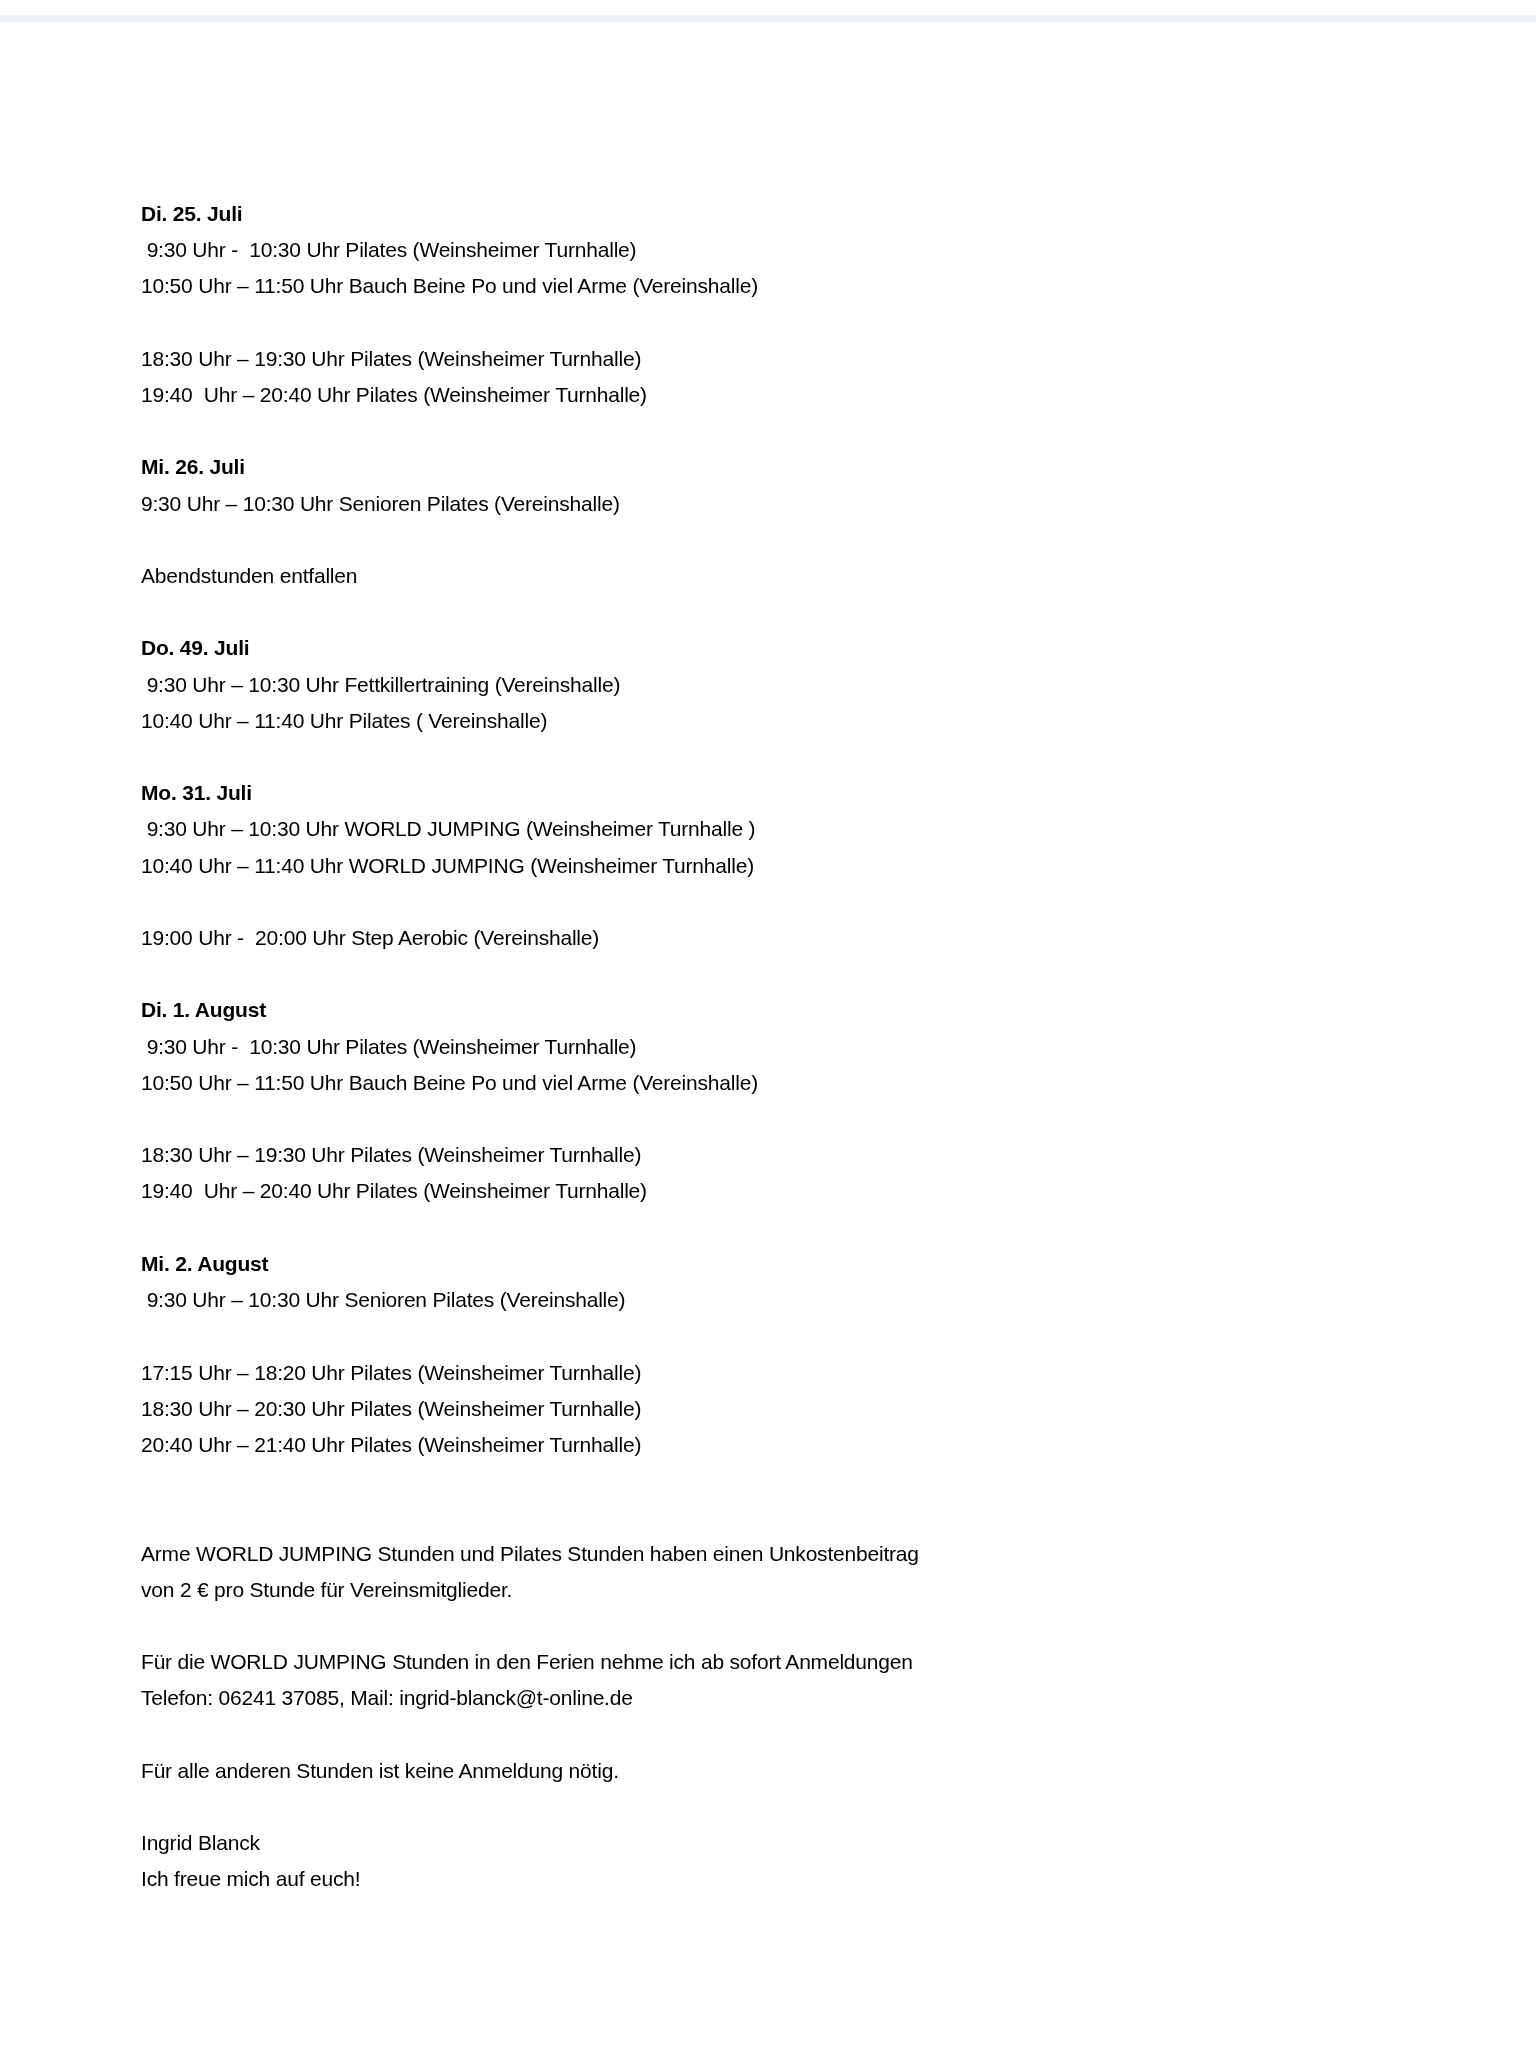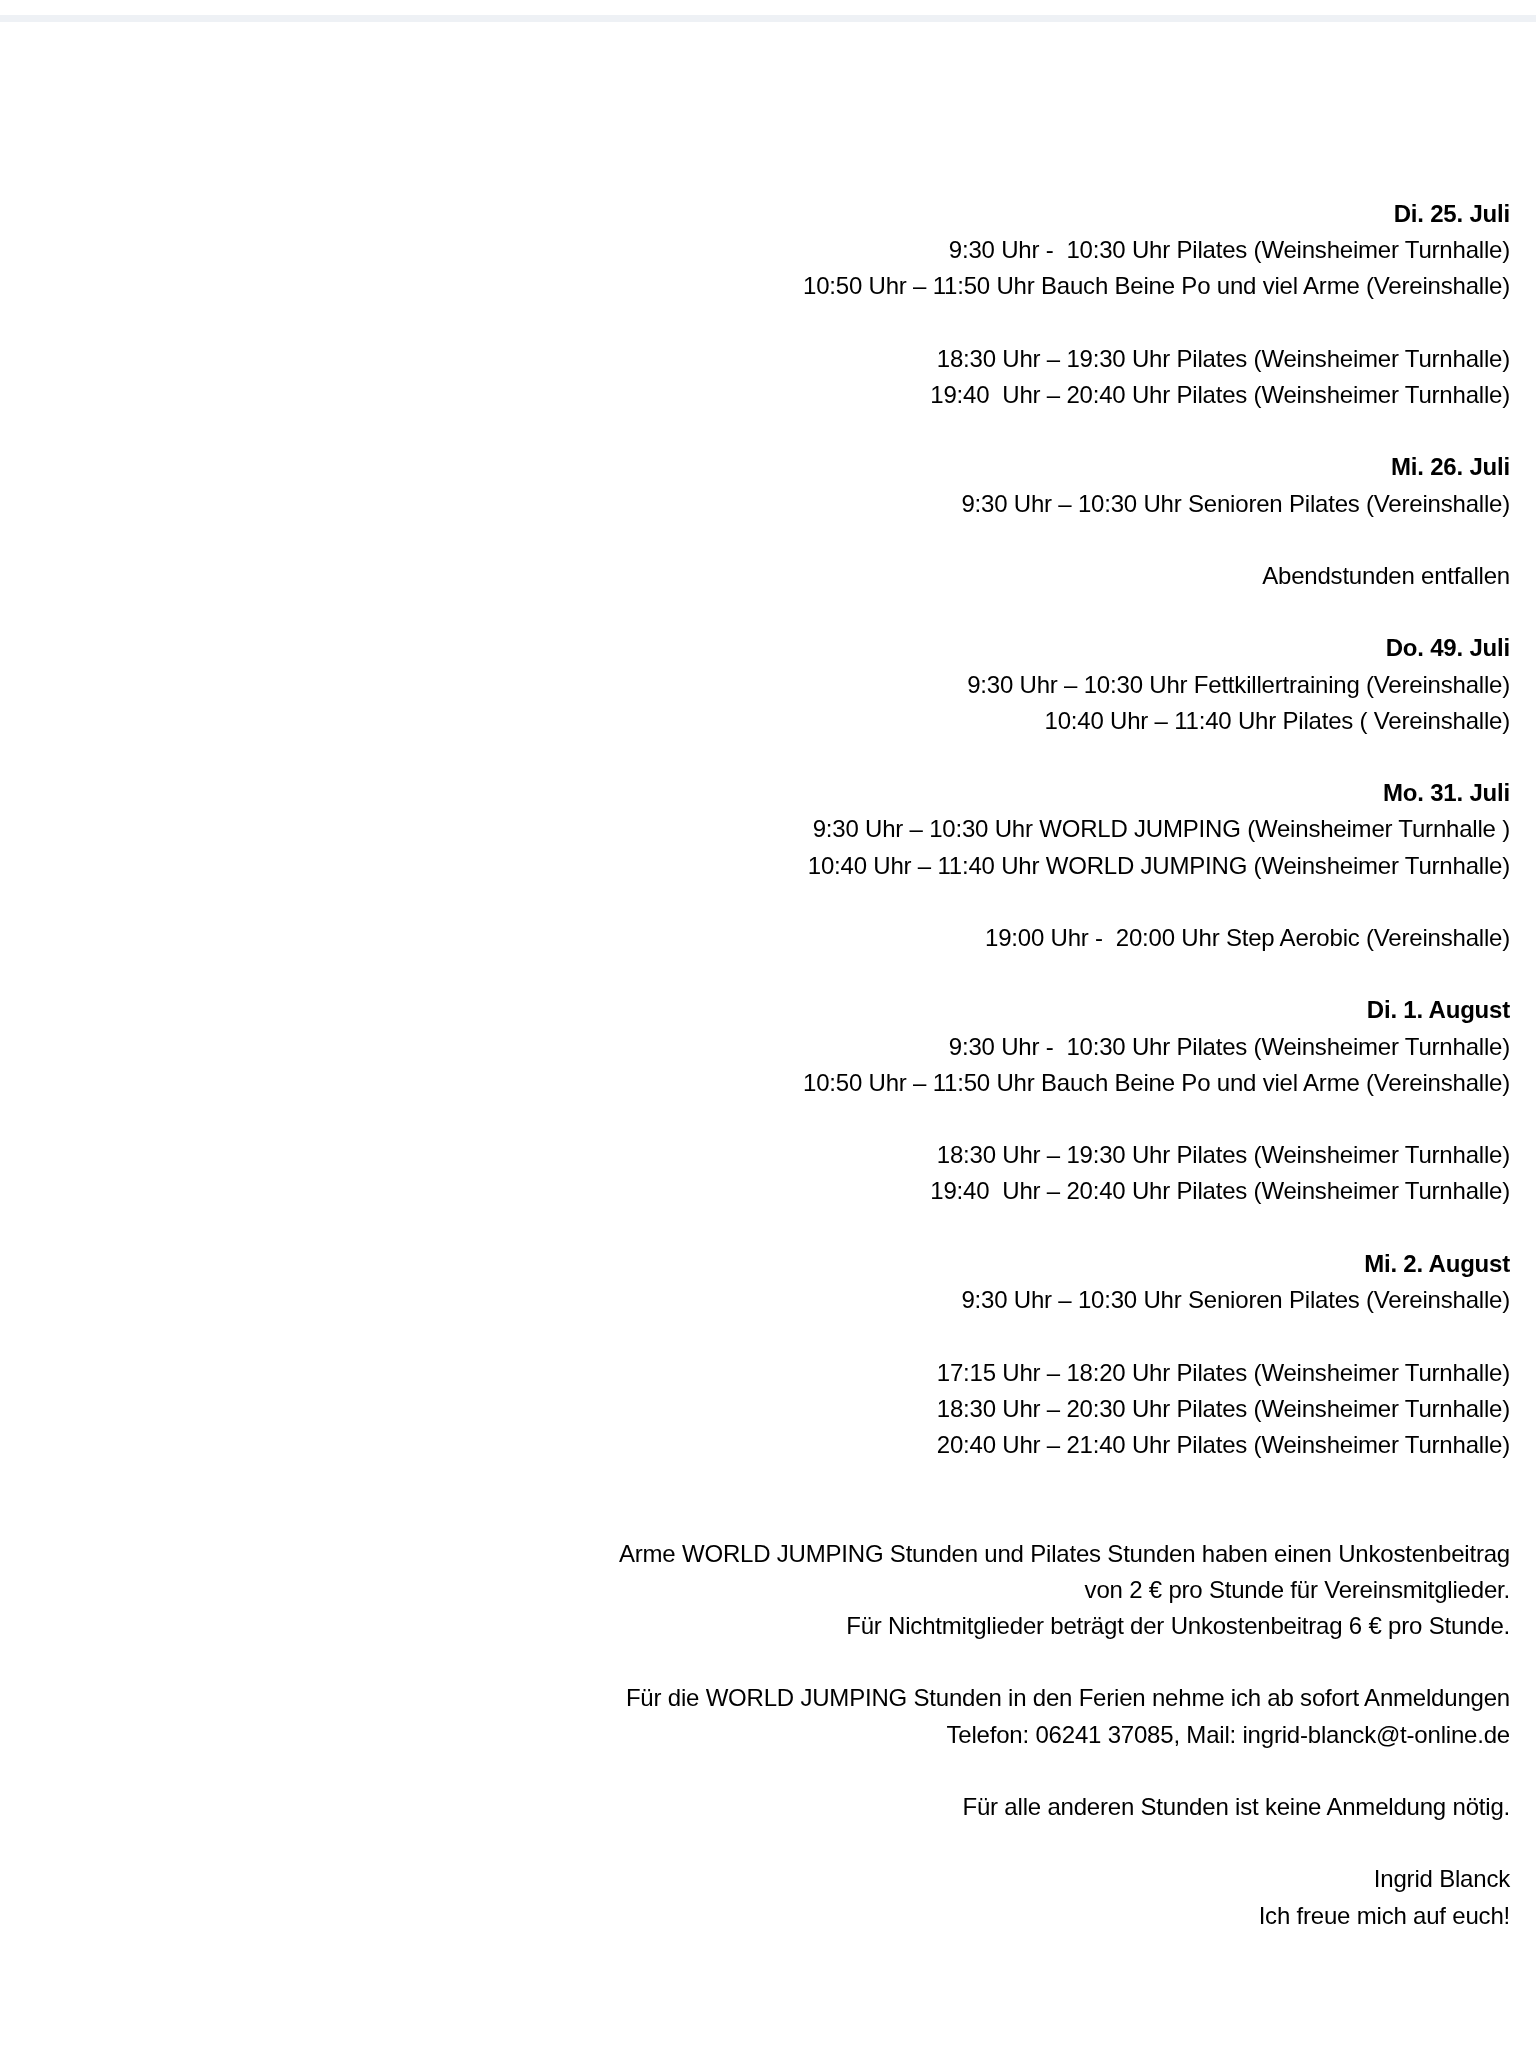--- a/index.html
+++ b/index.html
@@ -18,27 +18,26 @@
   .top-bar {
     position: absolute;
     left: 0;
     top: 15px;
     width: 100%;
     height: 7px;
     background: #eef1f5;
   }
   .doc-body {
     position: absolute;
-    left: 130px;
+    left: 141px;
     top: 196px;
     width: 1380px;
-    font-size: 24px;
+    font-size: 21px;
     line-height: 36.2px;
     letter-spacing: -0.2px;
-    text-align: right;
   }
   .line {
     white-space: pre;
     min-height: 36.2px;
   }
   .line.heading {
     font-weight: bold;
   }
   .italic {
   }
@@ -81,21 +80,20 @@
     <div class="line heading"><span>Mi. 2. August</span></div>
     <div class="line"><span> 9:30 Uhr – 10:30 Uhr Senioren Pilates (Vereinshalle)</span></div>
     <div class="line"><span>&nbsp;</span></div>
     <div class="line"><span>17:15 Uhr – 18:20 Uhr Pilates (Weinsheimer Turnhalle)</span></div>
     <div class="line"><span>18:30 Uhr – 20:30 Uhr Pilates (Weinsheimer Turnhalle)</span></div>
     <div class="line"><span>20:40 Uhr – 21:40 Uhr Pilates (Weinsheimer Turnhalle)</span></div>
     <div class="line"><span>&nbsp;</span></div>
     <div class="line"><span>&nbsp;</span></div>
     <div class="line"><span>Arme </span><span class="italic">WORLD JUMPING</span><span> Stunden und Pilates Stunden haben einen Unkostenbeitrag</span></div>
     <div class="line"><span>von 2 € pro Stunde für Vereinsmitglieder.</span></div>
-    <div class="line"><span>Für Nichtmitglieder beträgt der Unkostenbeitrag 6 € pro Stunde.</span></div>
     <div class="line"><span>&nbsp;</span></div>
     <div class="line"><span>Für die </span><span class="italic">WORLD JUMPING</span><span> Stunden in den Ferien nehme ich ab sofort Anmeldungen</span></div>
     <div class="line"><span>Telefon: 06241 37085, Mail: ingrid-blanck@t-online.de</span></div>
     <div class="line"><span>&nbsp;</span></div>
     <div class="line"><span>Für alle anderen Stunden ist keine Anmeldung nötig.</span></div>
     <div class="line"><span>&nbsp;</span></div>
     <div class="line"><span>Ingrid Blanck</span></div>
     <div class="line"><span>Ich freue mich auf euch!</span></div>
   </div>
 

